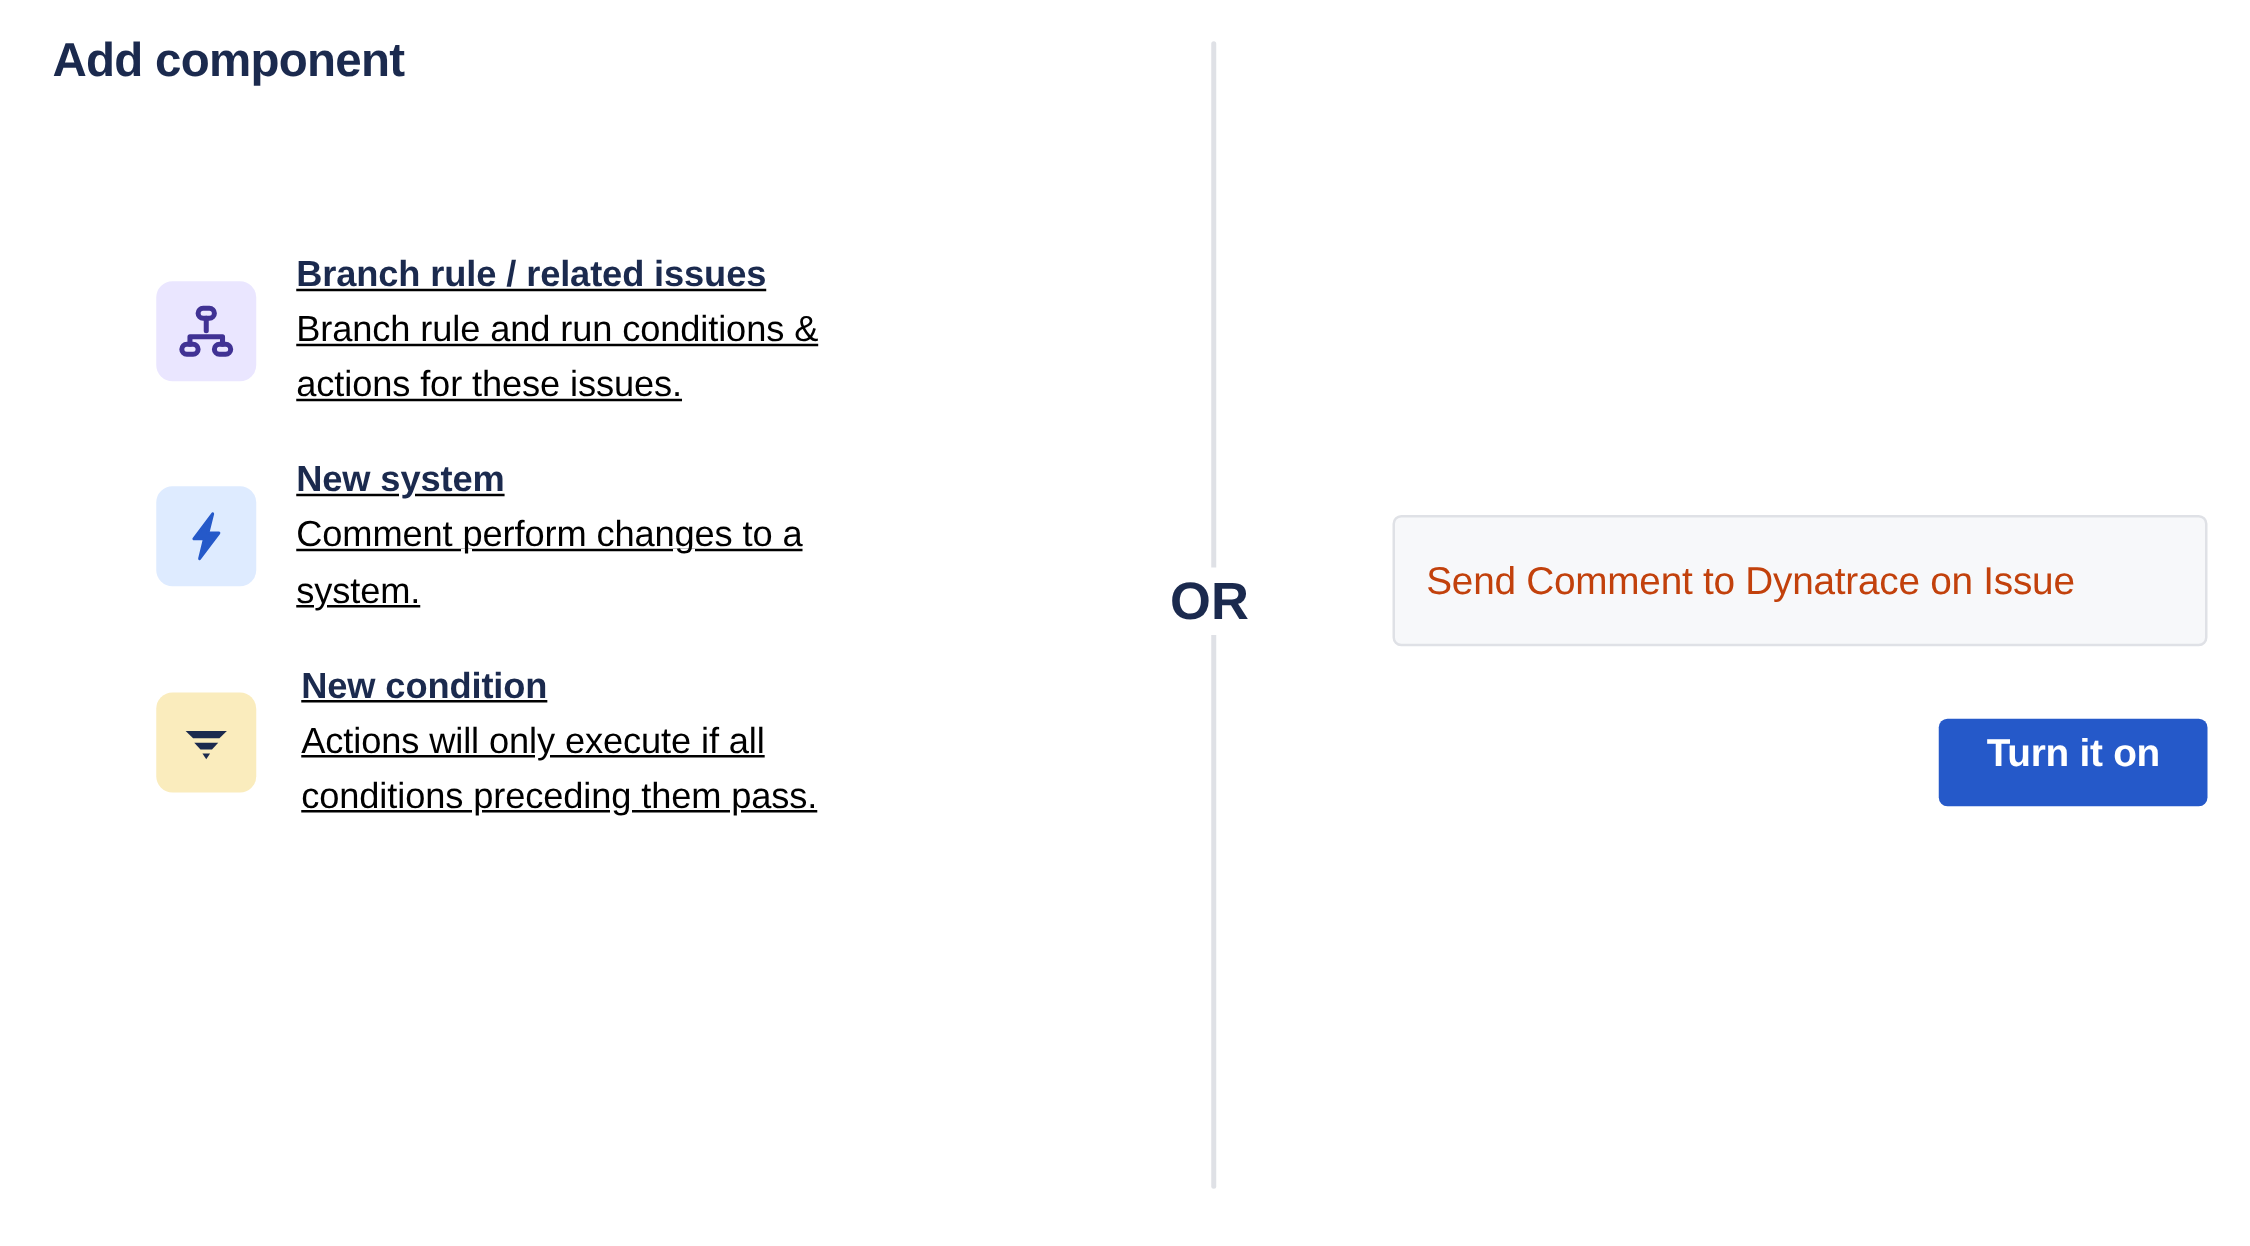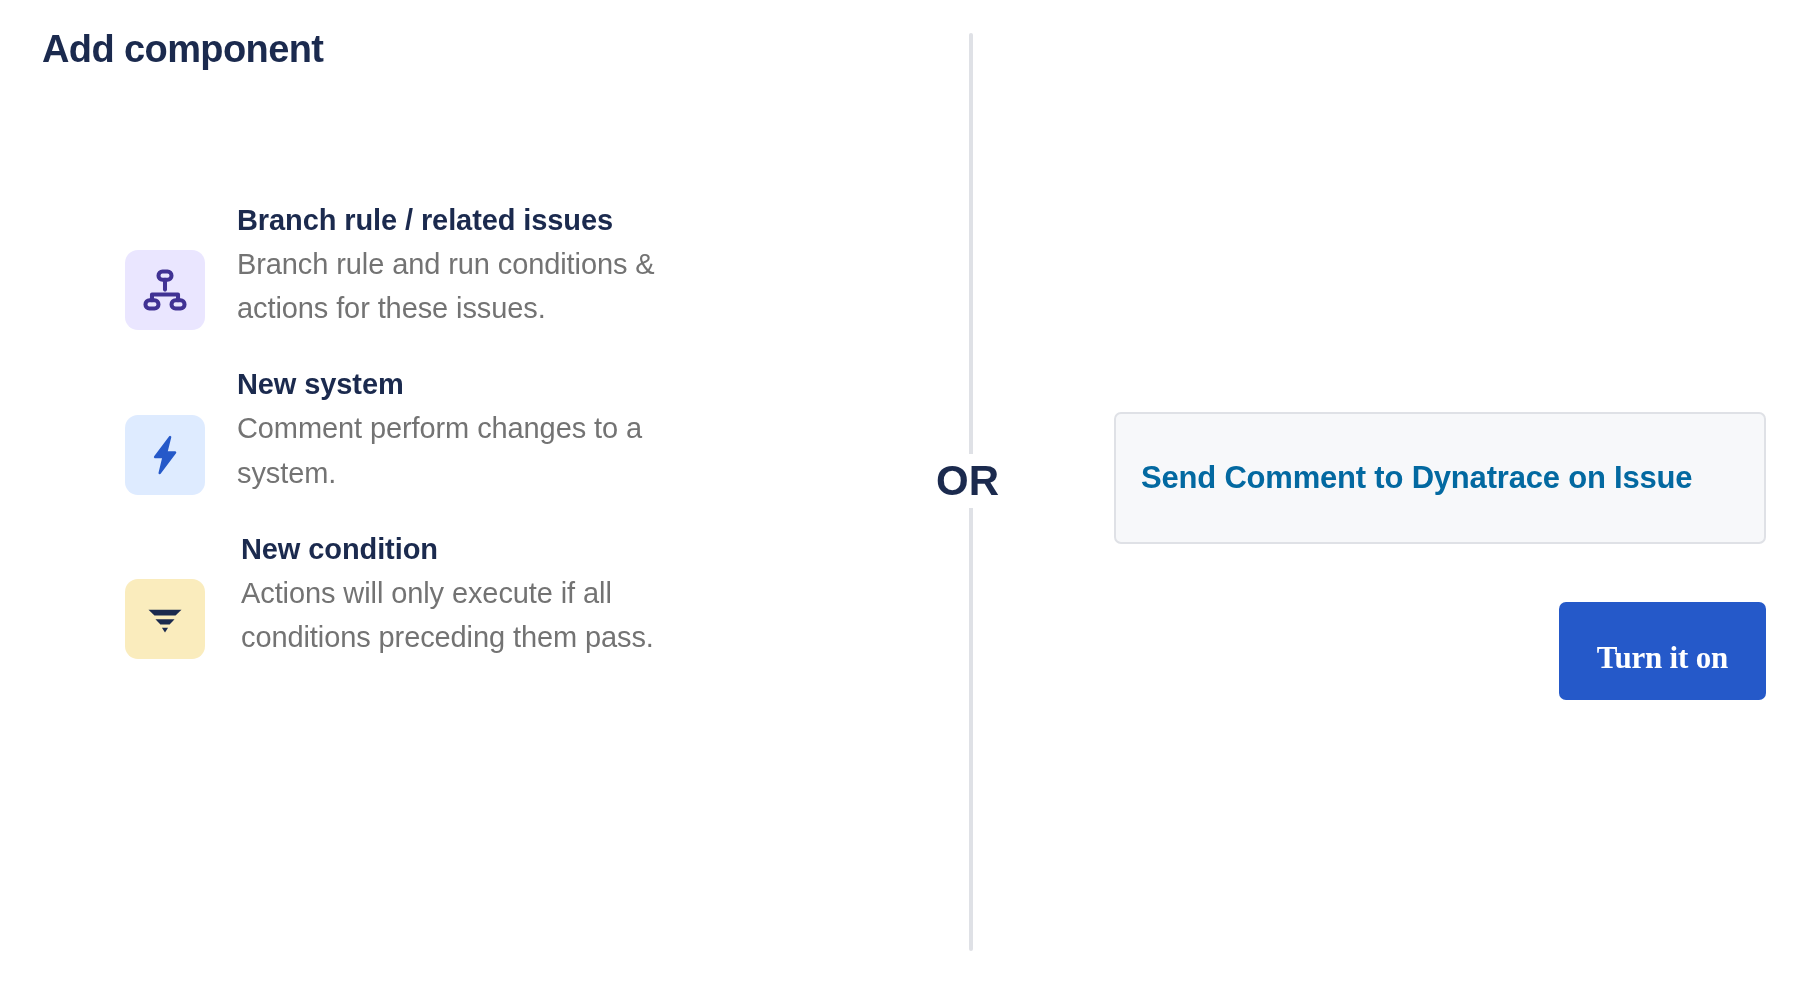--- a/index.html
+++ b/index.html
@@ -37,23 +37,24 @@
   
   .component-list {
     position: absolute;
     left: 125px;
     top: 200px;
     width: 640px;
   }
 
   .component-item {
     display: flex;
-    align-items: flex-end;
+    align-items: center;
     gap: 32px;
     margin-bottom: 34px;
+    text-decoration: underline;
   }
   .component-item:last-child { margin-bottom: 14px; gap: 36px; }
 
   .component-icon {
     flex: 0 0 auto;
     width: 80px;
     height: 80px;
     border-radius: 13px;
     display: flex;
     align-items: center;
@@ -74,21 +75,21 @@
     font-size: 29px;
     font-weight: 700;
     color: #1b2a4e;
     line-height: 1.35;
     letter-spacing: -0.1px;
   }
 
   .component-desc {
     font-size: 29px;
     font-weight: 400;
-    color: #737373;
+    color: #000000;
     line-height: 1.52;
     letter-spacing: -0.1px;
     margin-top: 2px;
   }
 
   
   .divider {
     position: absolute;
     left: 969px;
     top: 33px;
@@ -114,28 +115,28 @@
   
   .right-panel {
     position: absolute;
     left: 1114px;
     top: 412px;
     width: 652px;
   }
 
   .rule-input {
     width: 652px;
-    height: 132px;
+    height: 105px;
     background: #f7f8fa;
     border: 2px solid #dfe1e6;
     border-radius: 7px;
     font-family: "Liberation Sans", sans-serif;
     font-size: 31px;
-    font-weight: 700;
-    color: #0369a1;
+    font-weight: 400;
+    color: #c2410c;
     letter-spacing: -0.2px;
     padding: 0 0 0 25px;
     outline: none;
     display: block;
     text-overflow: clip;
     white-space: nowrap;
     overflow: hidden;
   }
   .rule-input::placeholder { color: #7a869a; }
 
@@ -143,25 +144,25 @@
     display: flex;
     justify-content: flex-end;
     margin-top: 58px;
   }
 
   .turn-on-button {
     background: #2559c9;
     color: #ffffff;
     border: none;
     border-radius: 7px;
-    font-family: Liberation Serif, serif;
+    font-family: Liberation Sans, sans-serif;
     font-size: 31px;
     font-weight: 700;
     letter-spacing: -0.2px;
-    padding: 38px 38px 24px 38px;
+    padding: 10px 38px 24px 38px;
     cursor: pointer;
     line-height: 1.15;
     white-space: nowrap;
   }
 </style>
 </head>
 <body>
 
 <div class="screen">
 

